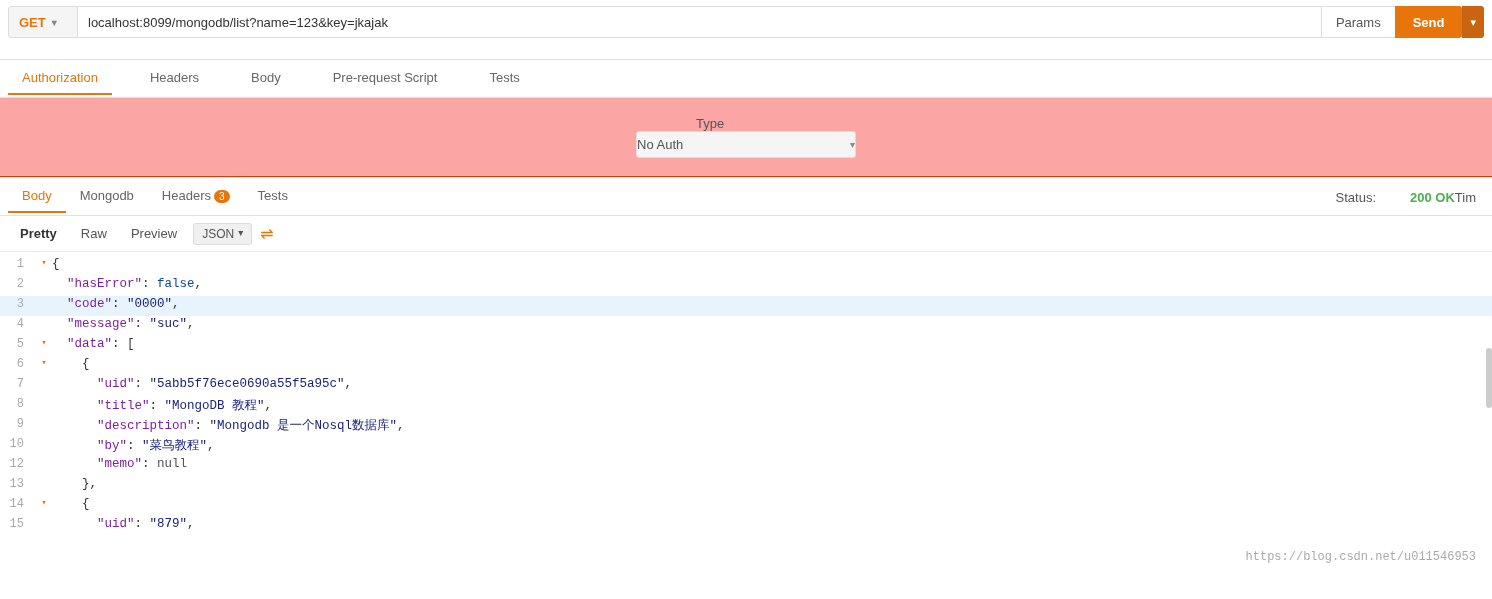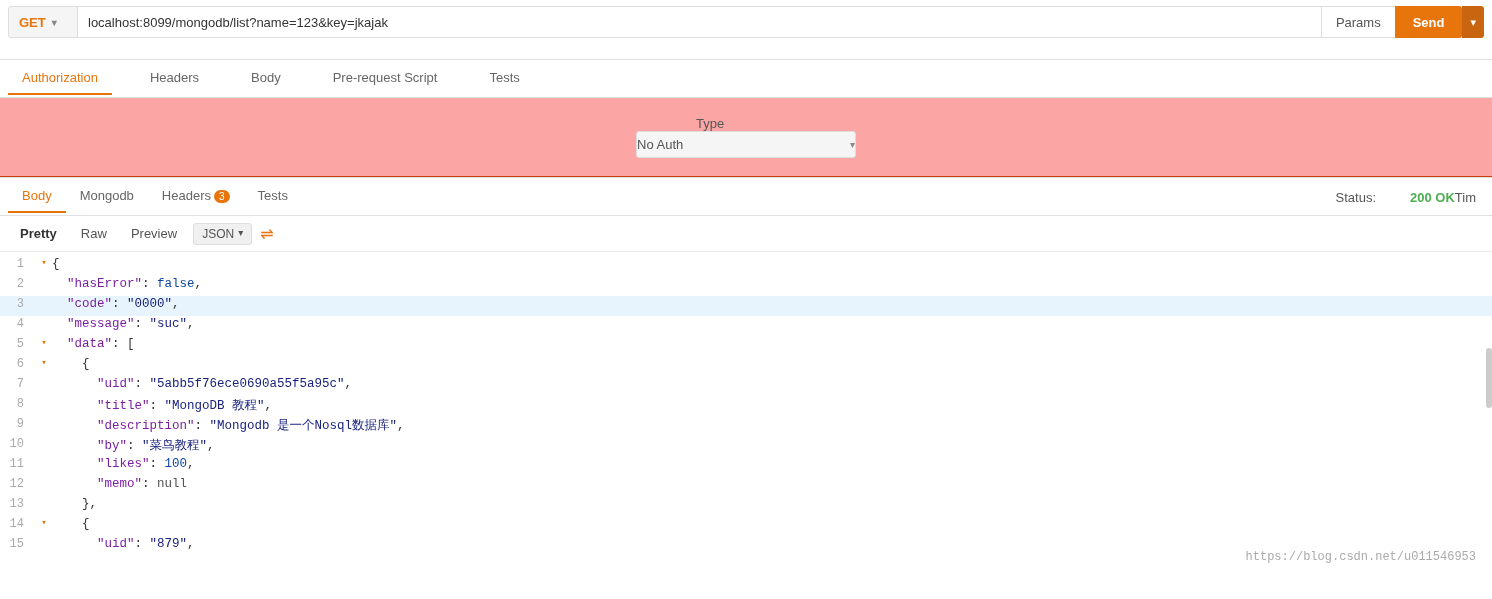--- a/index.html
+++ b/index.html
@@ -399,25 +399,20 @@
         <span class="line-num">9</span>
         <span class="line-toggle"></span>
         <span class="line-content">      <span class="kw-key">"description"</span>: <span class="kw-str">"Mongodb 是一个Nosql数据库"</span>,</span>
       </div>
       <div class="code-line">
         <span class="line-num">10</span>
         <span class="line-toggle"></span>
         <span class="line-content">      <span class="kw-key">"by"</span>: <span class="kw-str">"菜鸟教程"</span>,</span>
       </div>
       <div class="code-line">
-        <span class="line-num">11</span>
-        <span class="line-toggle"></span>
-        <span class="line-content">      <span class="kw-key">"likes"</span>: <span class="kw-num">100</span>,</span>
-      </div>
-      <div class="code-line">
         <span class="line-num">12</span>
         <span class="line-toggle"></span>
         <span class="line-content">      <span class="kw-key">"memo"</span>: <span class="kw-null">null</span></span>
       </div>
       <div class="code-line">
         <span class="line-num">13</span>
         <span class="line-toggle"></span>
         <span class="line-content">    },</span>
       </div>
       <div class="code-line">

